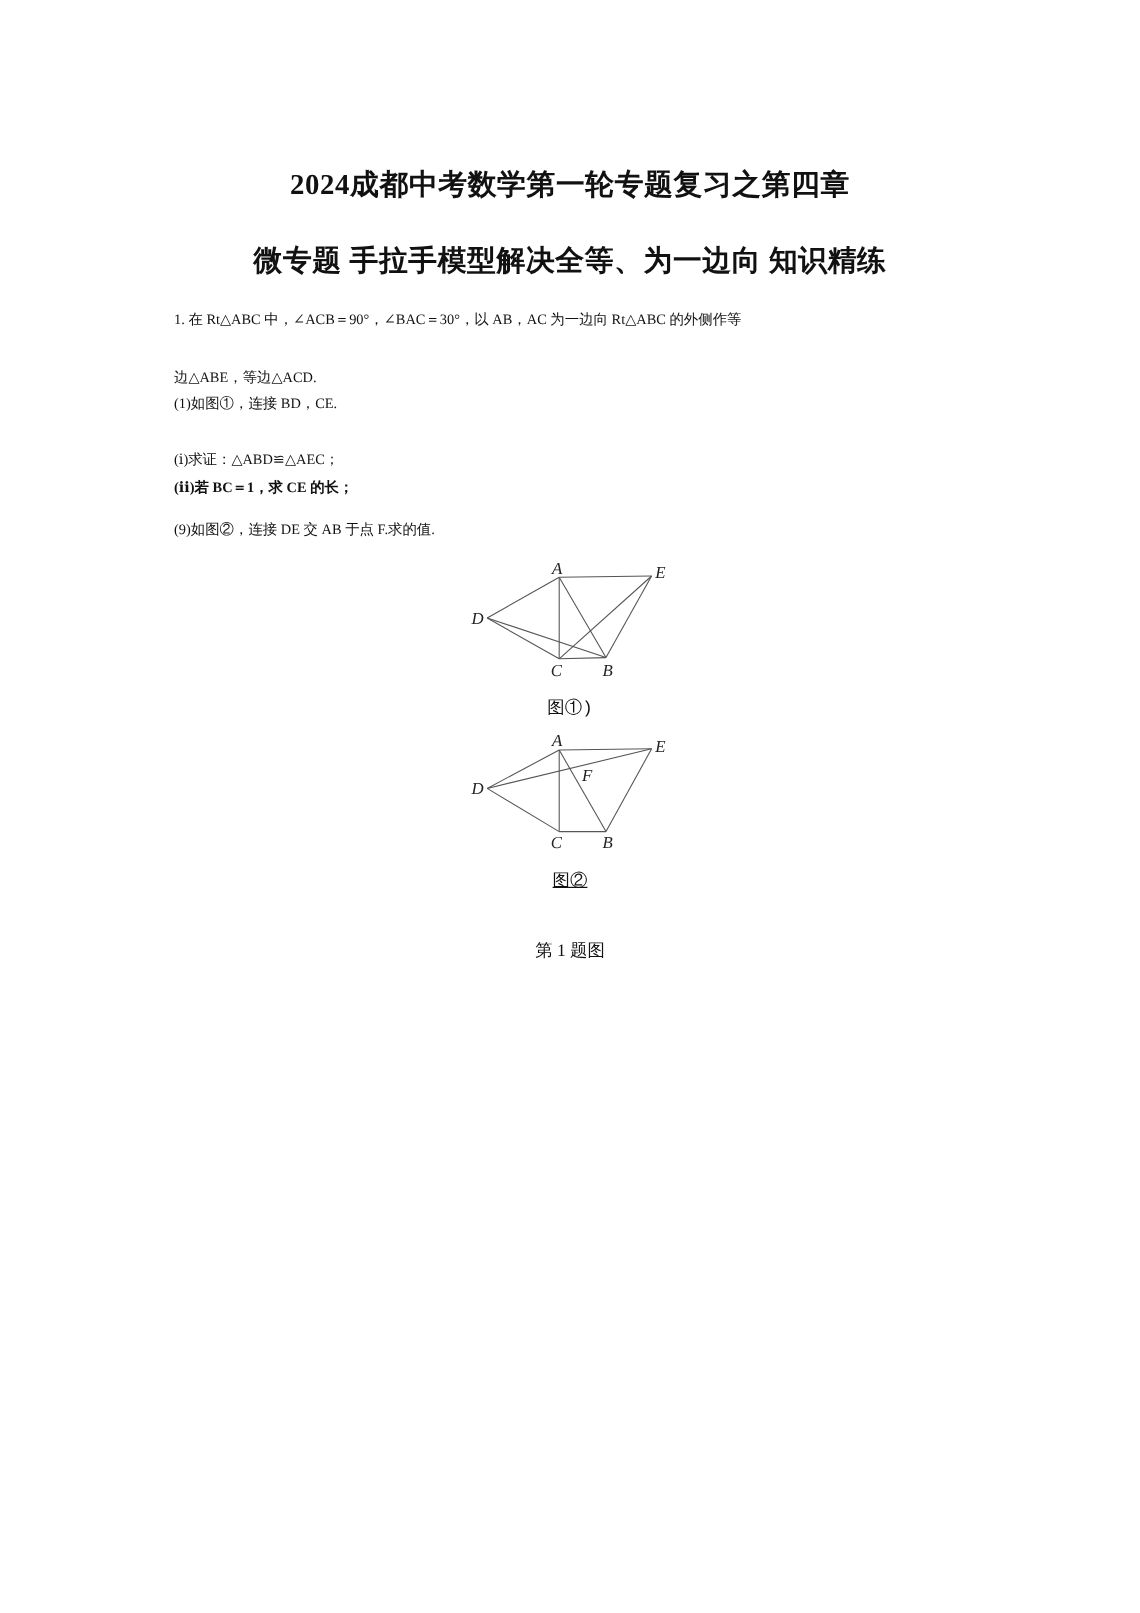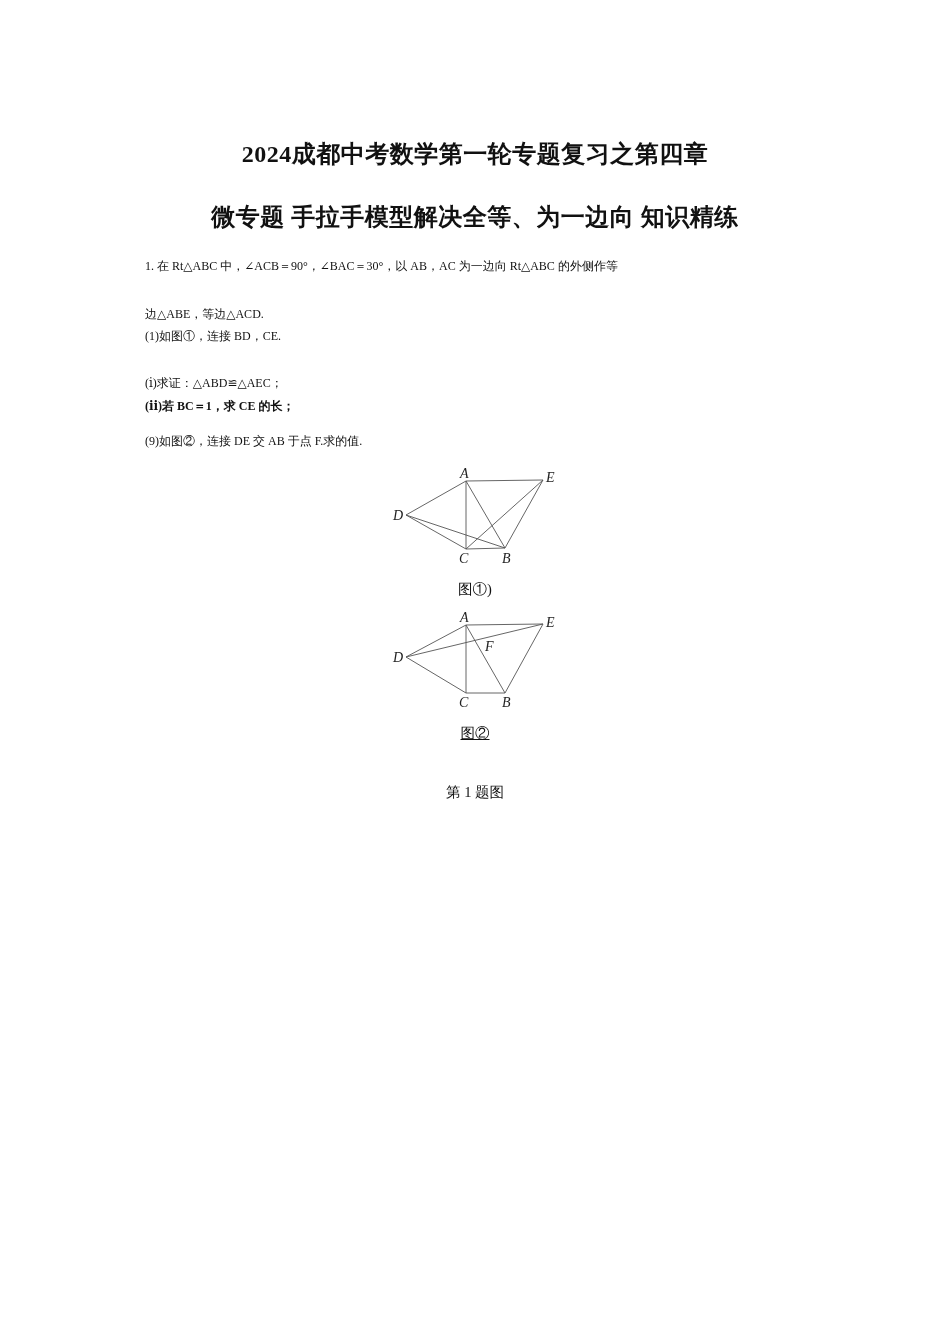--- a/index.html
+++ b/index.html
@@ -41,21 +41,21 @@
       <line x1="120" y1="88" x2="21" y2="55"></line>
       <line x1="81" y1="89" x2="158" y2="20"></line>
     </g>
     <text class="lbl" x="75" y="18">A</text>
     <text class="lbl" x="161" y="22">E</text>
     <text class="lbl" x="8" y="60">D</text>
     <text class="lbl" x="74" y="103">C</text>
     <text class="lbl" x="117" y="103">B</text>
   </svg>
 </div>
-<div class="caption" style="top:580px;">图①)</div>
+<div class="caption" style="top:580px;font-family:Liberation Mono, monospace;">图①)</div>
 
 <div class="fig" style="top:605px;">
   <svg width="180" height="110" viewBox="0 0 180 110">
     <g stroke="#555" stroke-width="0.9" fill="none">
       <line x1="81" y1="20" x2="81" y2="88"></line>
       <line x1="81" y1="88" x2="120" y2="88"></line>
       <line x1="81" y1="20" x2="120" y2="88"></line>
       <line x1="81" y1="20" x2="21" y2="52"></line>
       <line x1="21" y1="52" x2="81" y2="88"></line>
       <line x1="81" y1="20" x2="158" y2="19"></line>

